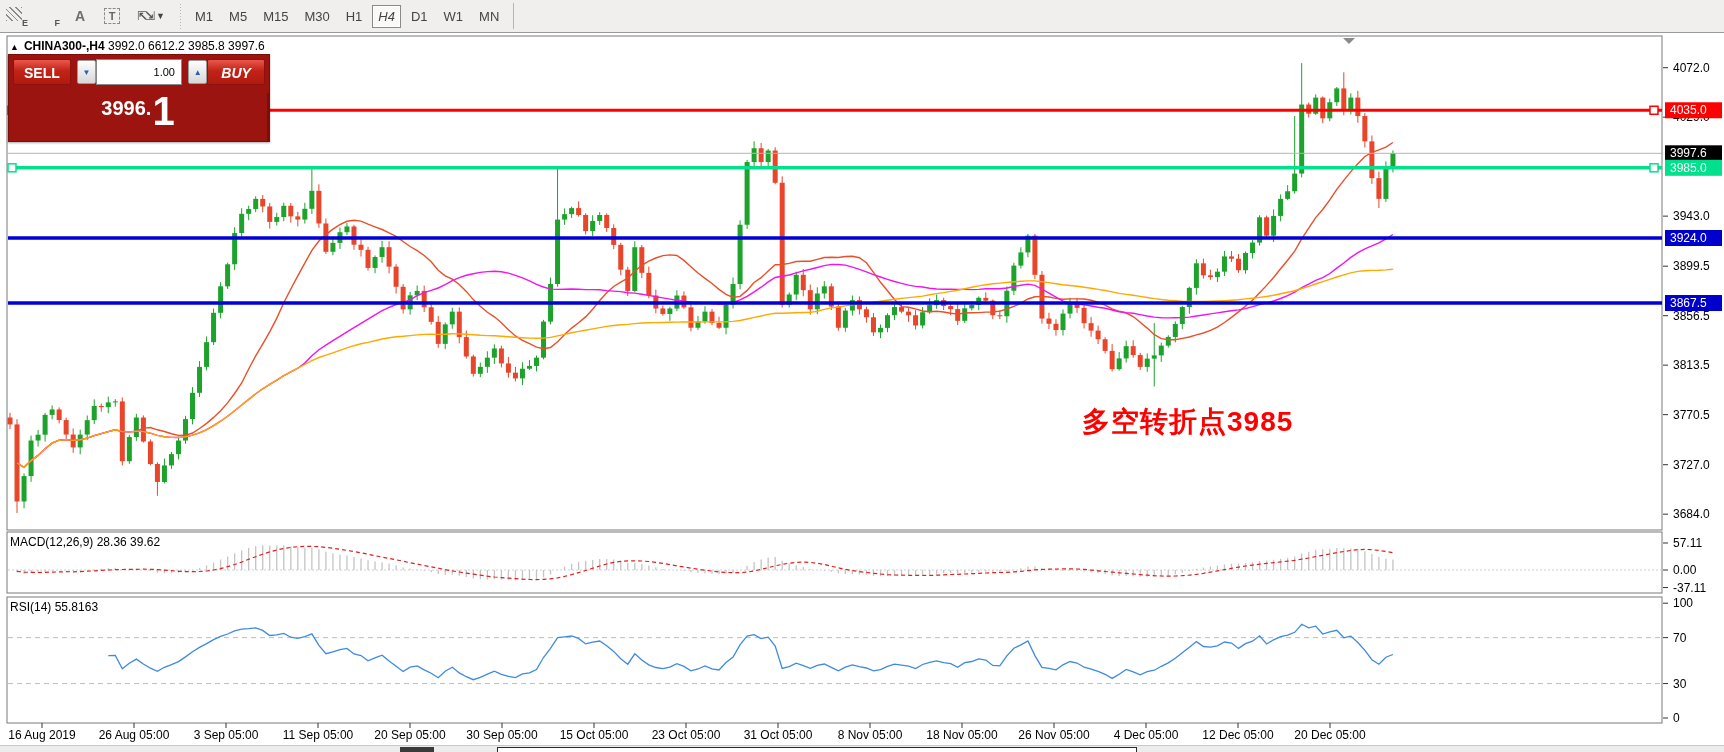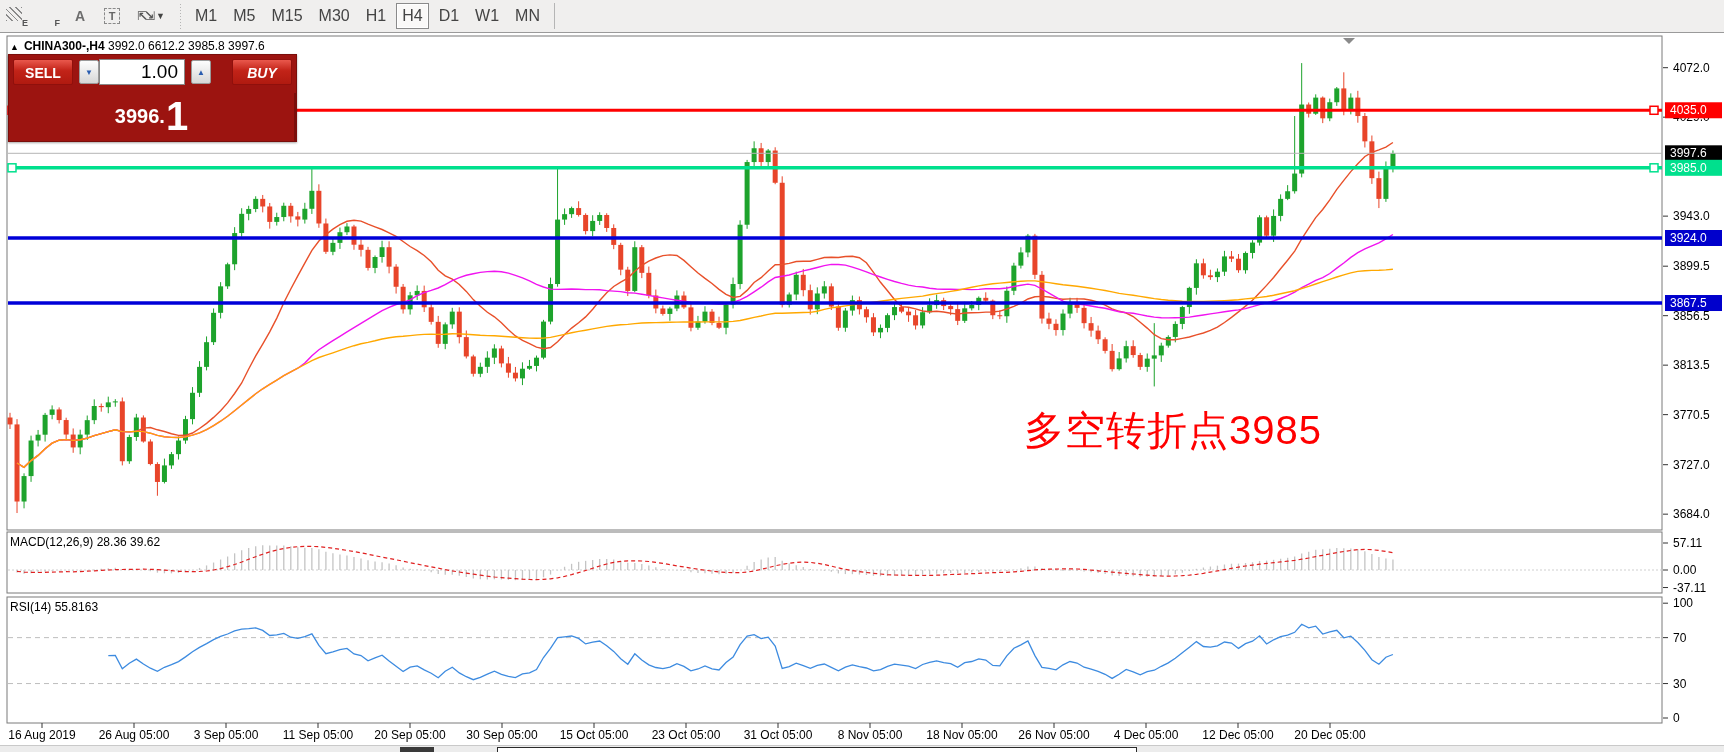--- a/index.html
+++ b/index.html
@@ -21,53 +21,53 @@
       background:repeating-linear-gradient(0deg,#9a9a9a 0 1px,transparent 1px 4px),
                  repeating-linear-gradient(90deg,#9a9a9a 0 1px,transparent 1px 4px); }
   .icon-tbox { width:16px; height:16px; border:1px dashed #8a8a8a; font-size:11px; color:#666;
                display:flex; align-items:center; justify-content:center; font-weight:bold; }
   .icon-cursor { font-size:12px; color:#555; letter-spacing:-2px; }
   .caret { font-size:9px; color:#444; margin-left:3px; }
   .tb-sep { width:5px; height:26px; margin:0 4px;
       background:repeating-linear-gradient(0deg,#b5b5b5 0 1px,transparent 1px 3px);
       background-size:1px 100%; background-repeat:no-repeat; background-position:center; }
   .tb-sep2 { width:1px; height:26px; margin:0 6px; background:#b5b5b5; }
-  .tfbtn { min-width:26px; padding:3px 5px; margin:0 2px; font-size:16px; color:#444; text-align:center;
+  .tfbtn { min-width:26px; padding:3px 5px; margin:0 2px; font-size:13px; color:#444; text-align:center;
            border:1px solid transparent; background:transparent; font-family:inherit; }
-  .tfbtn.active { background:#faf9f8; border:1px solid #8a8a8a; box-shadow:inset 0 0 0 1px #fff; }
+  .tfbtn.active { background:#faf9f8; border:1px solid #8a8a8a; box-shadow:inset 0 0 0 1px #fff;font-style:italic; }
 
   
   .chartwin { position:absolute; left:0; top:35px; width:1724px; height:710px; background:#fff; }
   #chart-svg { position:absolute; left:0; top:0; }
 
   .chart-title { position:absolute; left:10px; top:4px; font-size:12px; color:#000; }
   .chart-title .sym { font-weight:bold;text-align:center; }
   .tri { font-size:9px; margin-right:5px; }
 
   
-  .trade-panel { position:absolute; left:8px; top:19px; width:289px; height:88px;
+  .trade-panel { position:absolute; left:8px; top:19px; width:262px; height:88px;
                  background:#9c1410; border:1px solid #7a0e0b; box-shadow:0 1px 2px rgba(0,0,0,.35); }
   .tp-row1 { position:relative; height:34px; padding:4px; display:flex; align-items:center; }
   .tp-btn { width:60px; height:26px; color:#fff; font-size:14px; font-weight:bold; text-align:center;
             line-height:26px; border:1px solid #8f100c; border-radius:2px;
             background:linear-gradient(#e9584c,#c22318 45%,#b01a10); }
   .tp-spin { width:20px; height:24px; margin-left:6px; border:1px solid #9a9a9a; border-radius:2px;
              background:linear-gradient(#fdfdfd,#d7d7d7); font-size:8px; color:#2a5db0; text-align:center; line-height:24px; }
-  .tp-vol { width:86px; height:24px; background:#fff; border:1px solid #888; font-size:19px;
+  .tp-vol { width:86px; height:24px; background:#fff; border:1px solid #888; font-size:11px;
             text-align:right; padding:12px 6px; line-height:22px; color:#000; font-family:inherit; }
   .tp-buy { margin-left:auto;font-style:italic; }
   .tp-prices { position:absolute; left:0; top:38px; width:100%; height:49px; display:flex; }
-  .tp-price { flex:1; color:#fff; display:flex; align-items:center; justify-content:center;
+  .tp-price { flex:1; color:#fff; display:flex; align-items:flex-start; justify-content:center;
               padding-bottom:4px; font-weight:bold; }
   .tp-price .whole { font-size:20px; line-height:30px; }
   .tp-price .big { font-size:40px; line-height:36px; margin-left:1px; }
   .tp-div { width:2px; background:#7a0e0b; }
 
   
-  .annotation { position:absolute; left:1024px; top:368px; font-size:40px; font-weight:normal;
+  .annotation { position:absolute; left:1082px; top:368px; font-size:28px; font-weight:bold;
                 color:#ff0000; letter-spacing:1px; white-space:nowrap; }
 
   
   .bottom-strip { position:absolute; left:0; top:745px; width:1724px; height:7px; background:#ececec;
                   border-top:1px solid #c9c9c9; }
   .bs-box1 { position:absolute; left:400px; top:1px; width:34px; height:6px; background:#3a3a3a; }
   .bs-box2 { position:absolute; left:497px; top:1px; width:640px; height:6px; background:#fff;
              border:1px solid #2a2a2a; border-bottom:none; }
 </style>
 </head>

